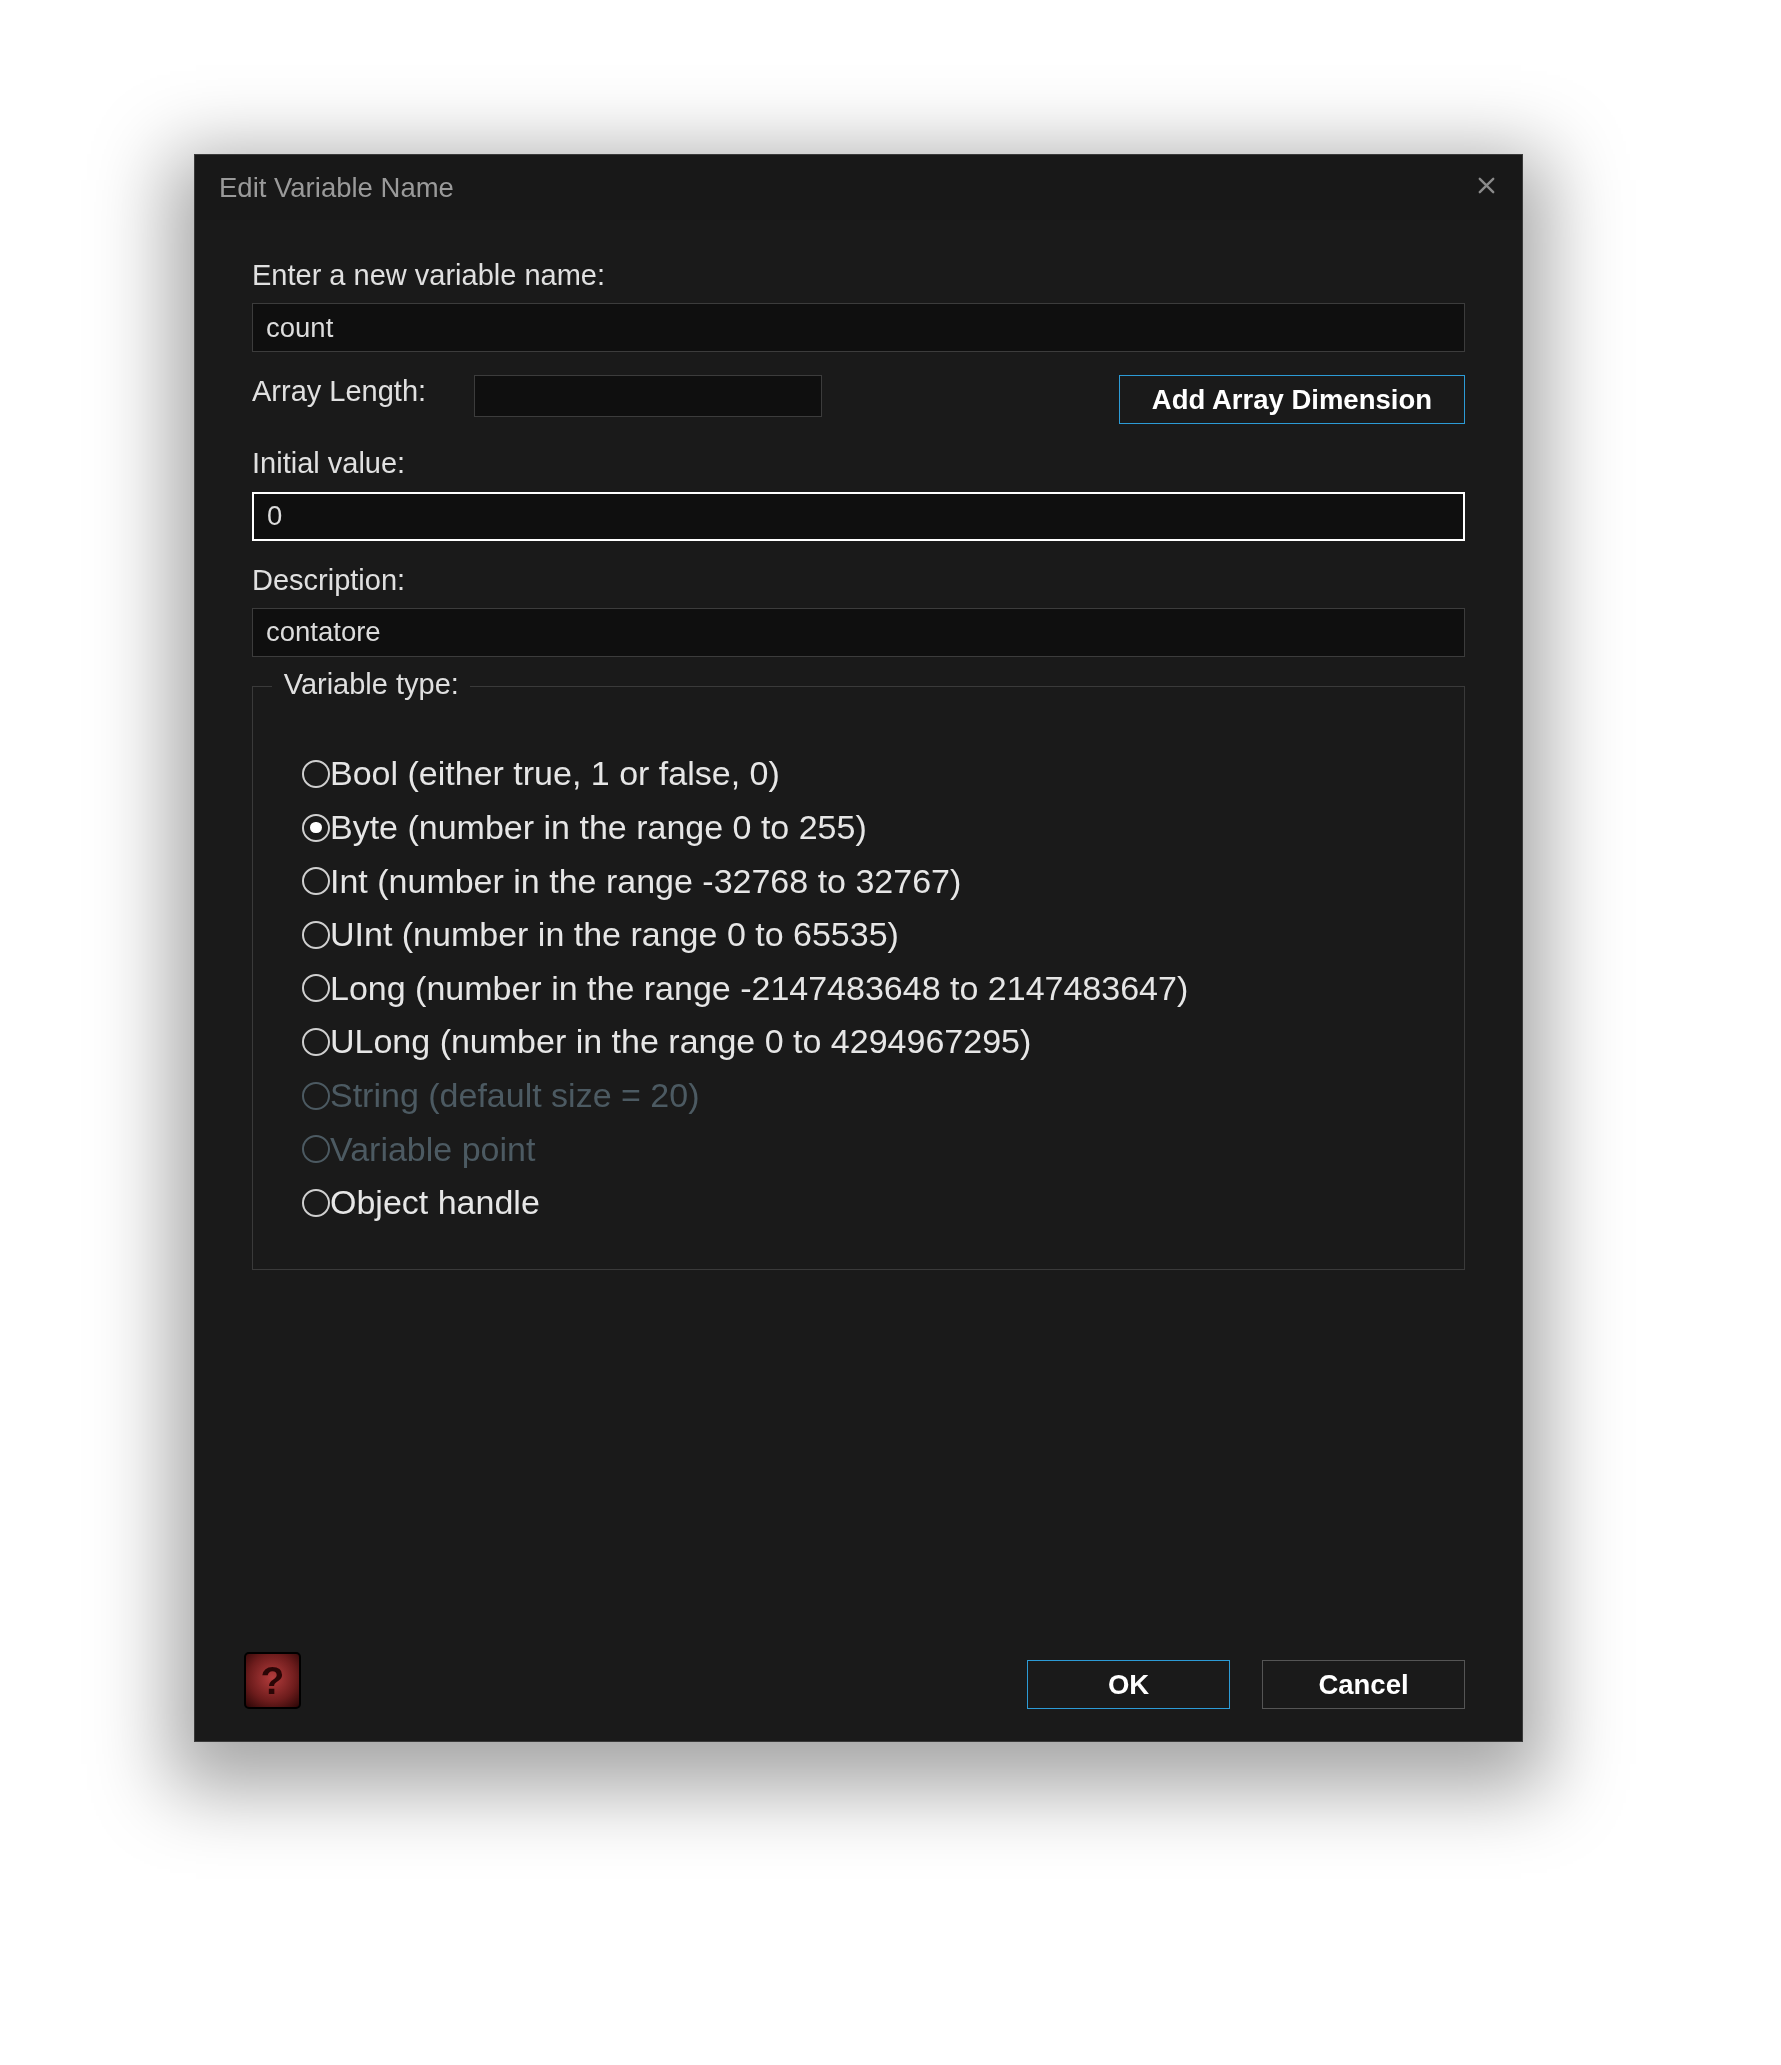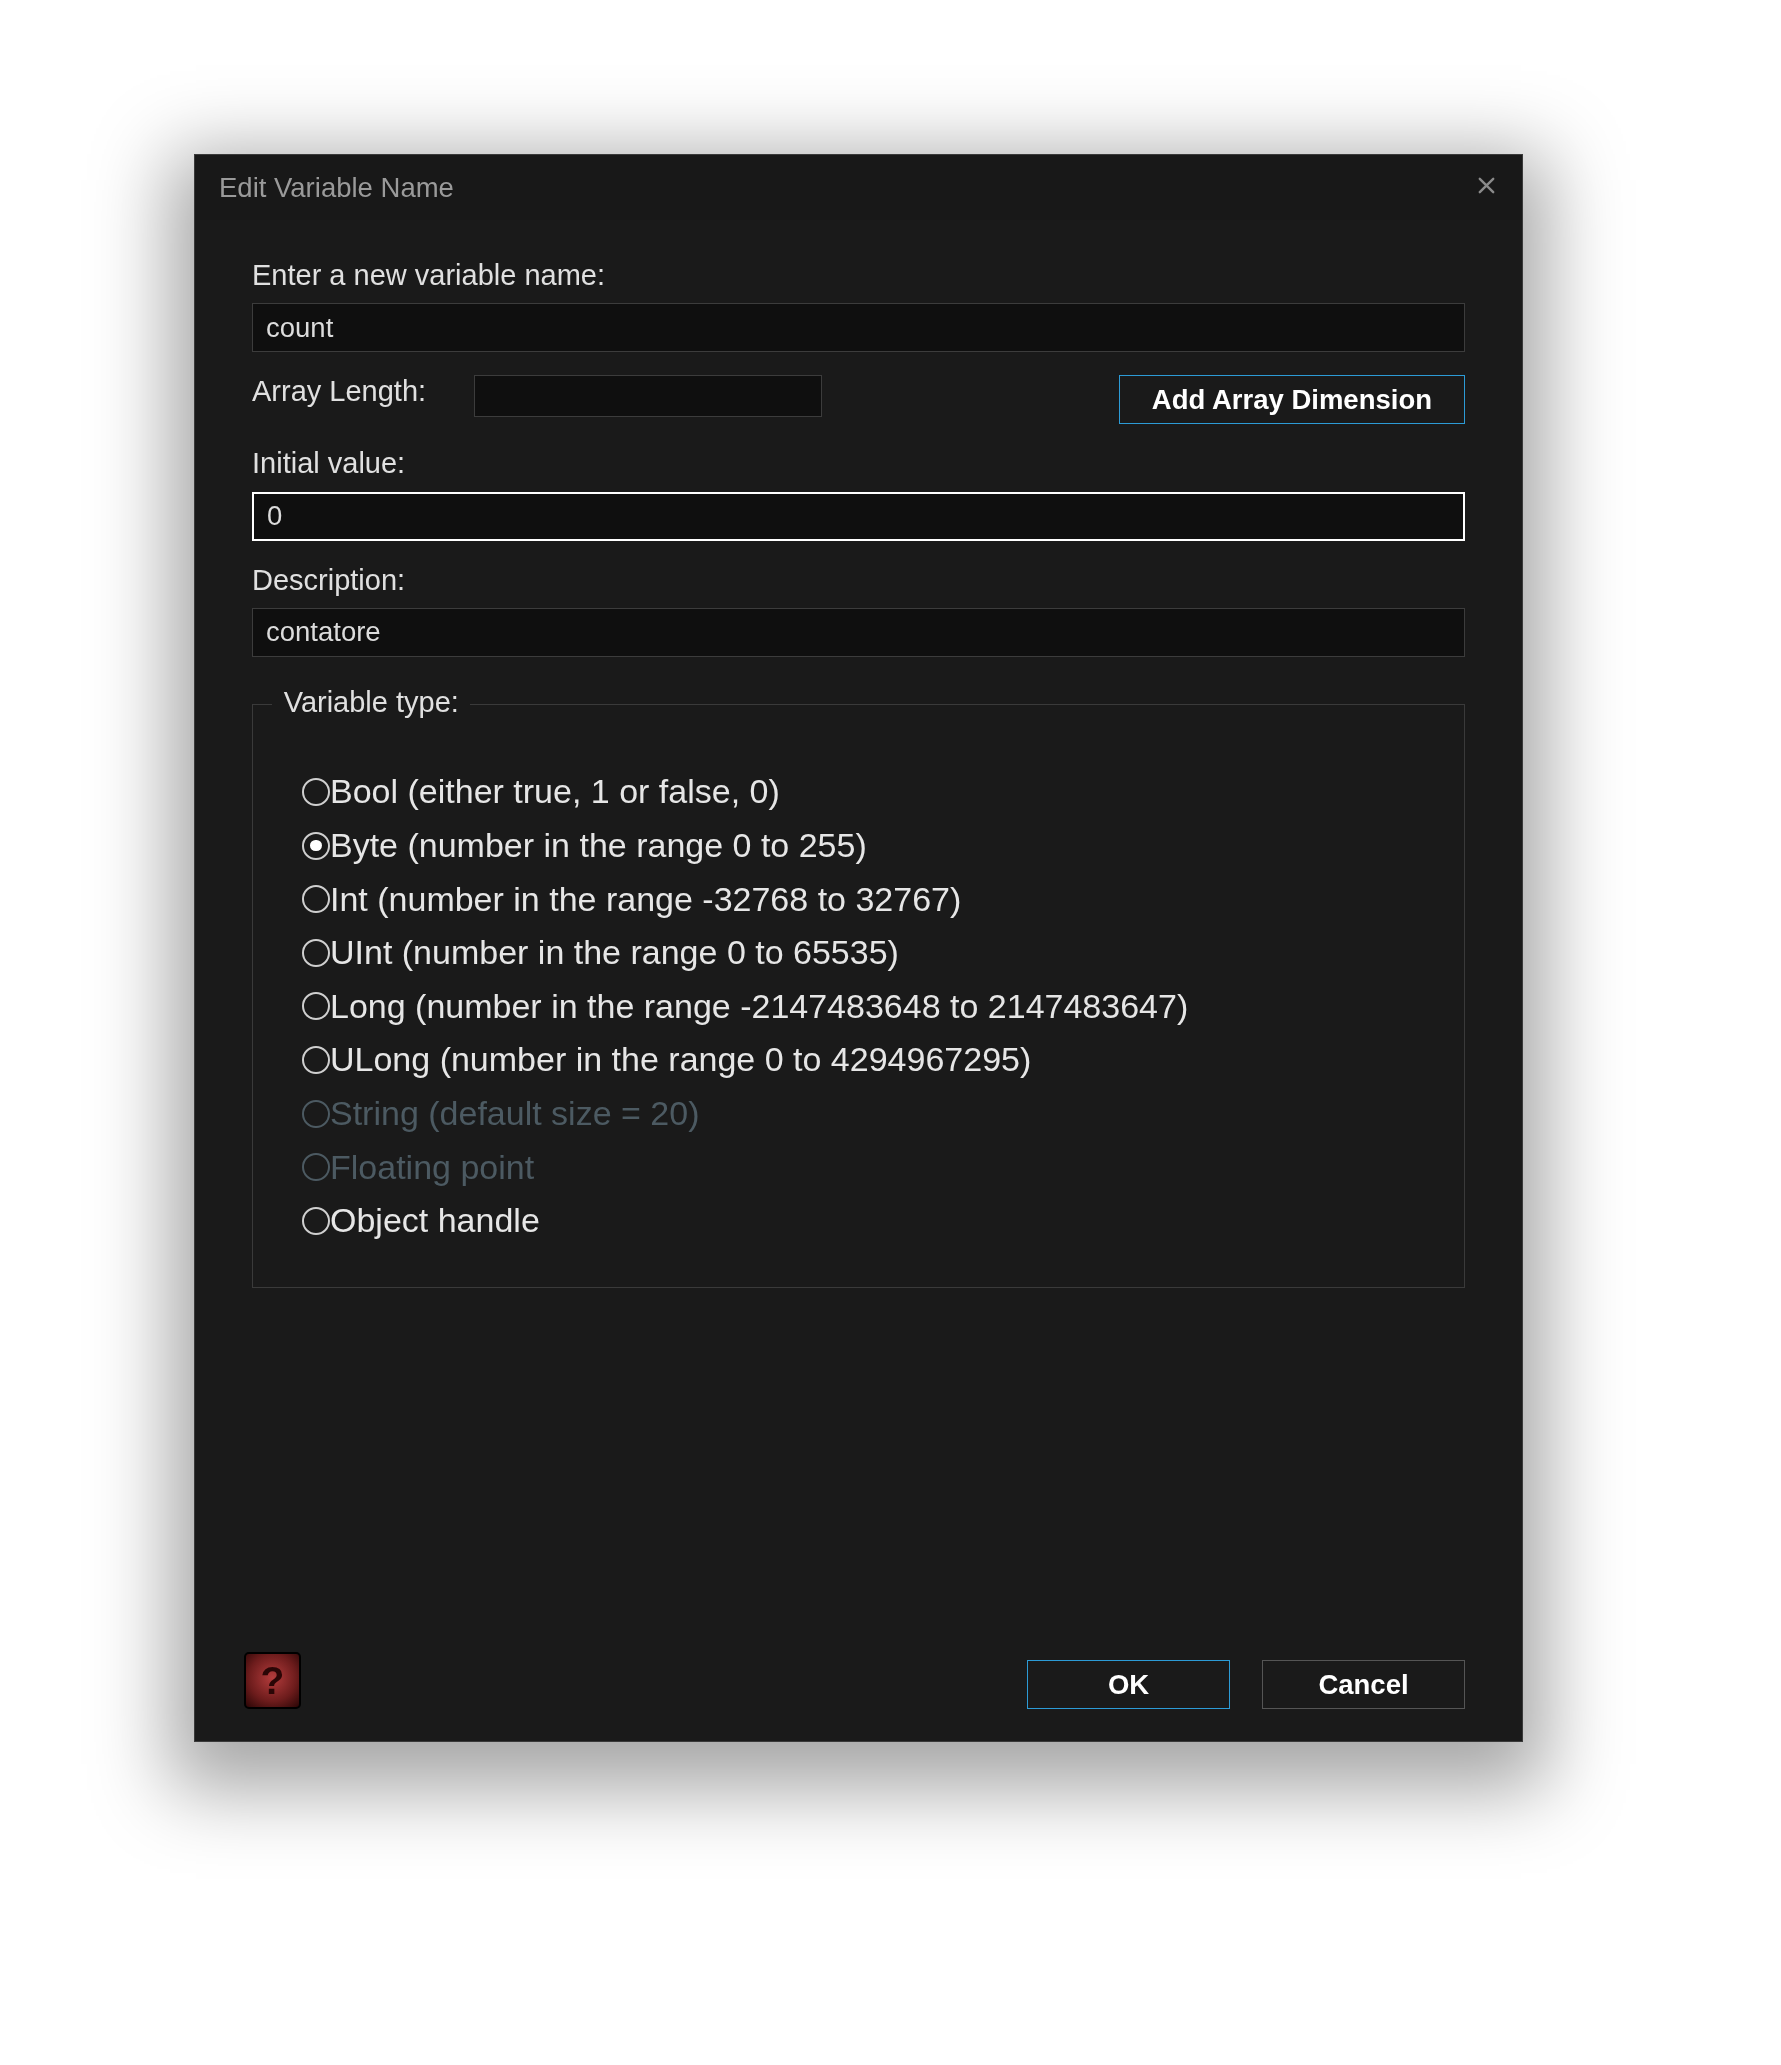--- a/index.html
+++ b/index.html
@@ -38,21 +38,21 @@
   }
   .btn-plain{border-color:#555}
   .btn-row{position:absolute;bottom:32px;right:57px;display:flex;gap:32px}
   .help{
     position:absolute;bottom:32px;left:49px;width:53px;height:53px;
     border:2.4px solid #000;border-radius:4.9px;display:flex;align-items:center;
     justify-content:center;background:radial-gradient(circle at 50% 45%,#b43c3c 0%,#6d1c1c 60%,#2a0606 100%);
     color:#2a0606;font-size:39px;font-weight:bold;
   }
   
-  .groupbox{margin-top:47px;border:1.6px solid #3a3a3a;padding:53px 32px 32px 49px;position:relative}
+  .groupbox{margin-top:29px;border:1.6px solid #3a3a3a;padding:53px 32px 32px 49px;position:relative}
   .groupbox-legend{
     position:absolute;top:-19.4px;left:19.4px;background:#1a1a1a;padding:0 11.3px;
     font-size:29px;color:#e0e0e0;
   }
   .radio-item{display:flex;align-items:center;gap:0;font-size:34px;color:#e6e6e6;margin:14.6px 0}
   .radio-item.disabled{color:#4c5a62}
   .radio{
     width:24px;height:24px;border:2.4px solid #cfcfcf;border-radius:50%;
     display:inline-flex;align-items:center;justify-content:center;flex-shrink:0;
   }
@@ -117,21 +117,21 @@
             <div class="radio-item">
               <span class="radio"></span>
               <span>ULong (number in the range 0 to 4294967295)</span>
             </div>
             <div class="radio-item disabled">
               <span class="radio disabled"></span>
               <span>String (default size = 20)</span>
             </div>
             <div class="radio-item disabled">
               <span class="radio disabled"></span>
-              <span>Floating point</span>
+              <span>Variable point</span>
             </div>
             <div class="radio-item">
               <span class="radio"></span>
               <span>Object handle</span>
             </div>
           </div>
       </div>
     </div>
 
     <div class="help">?</div>

